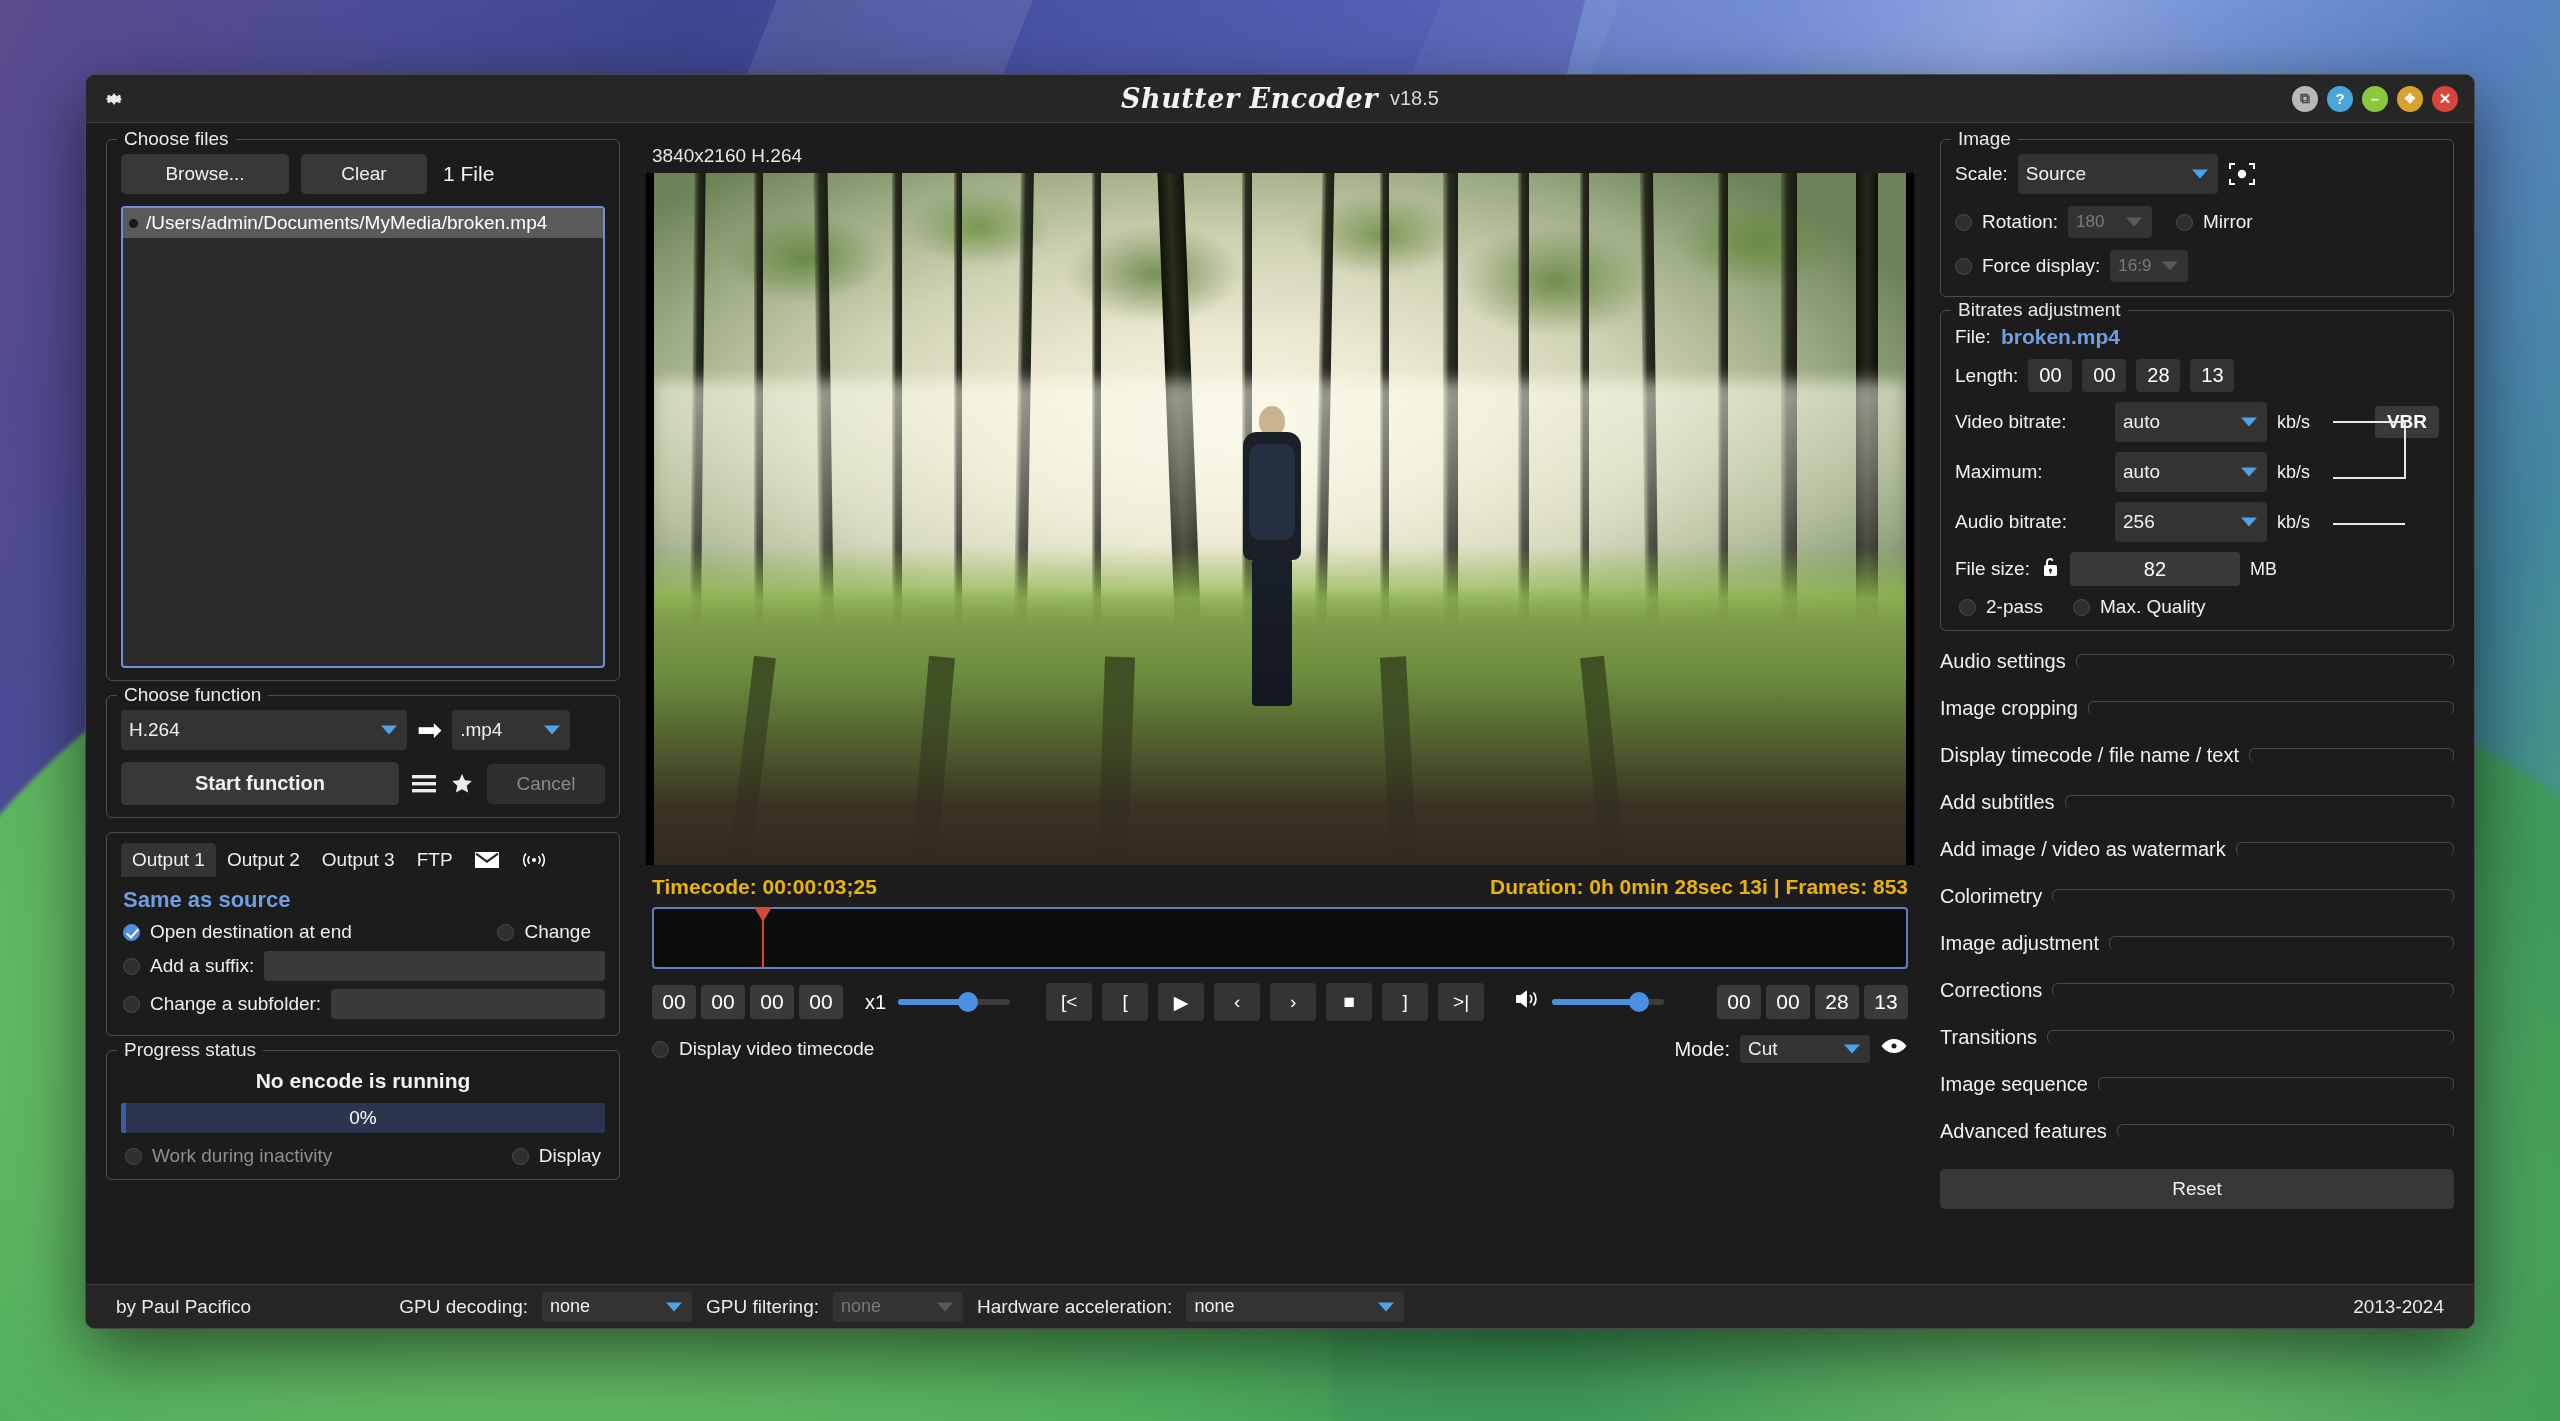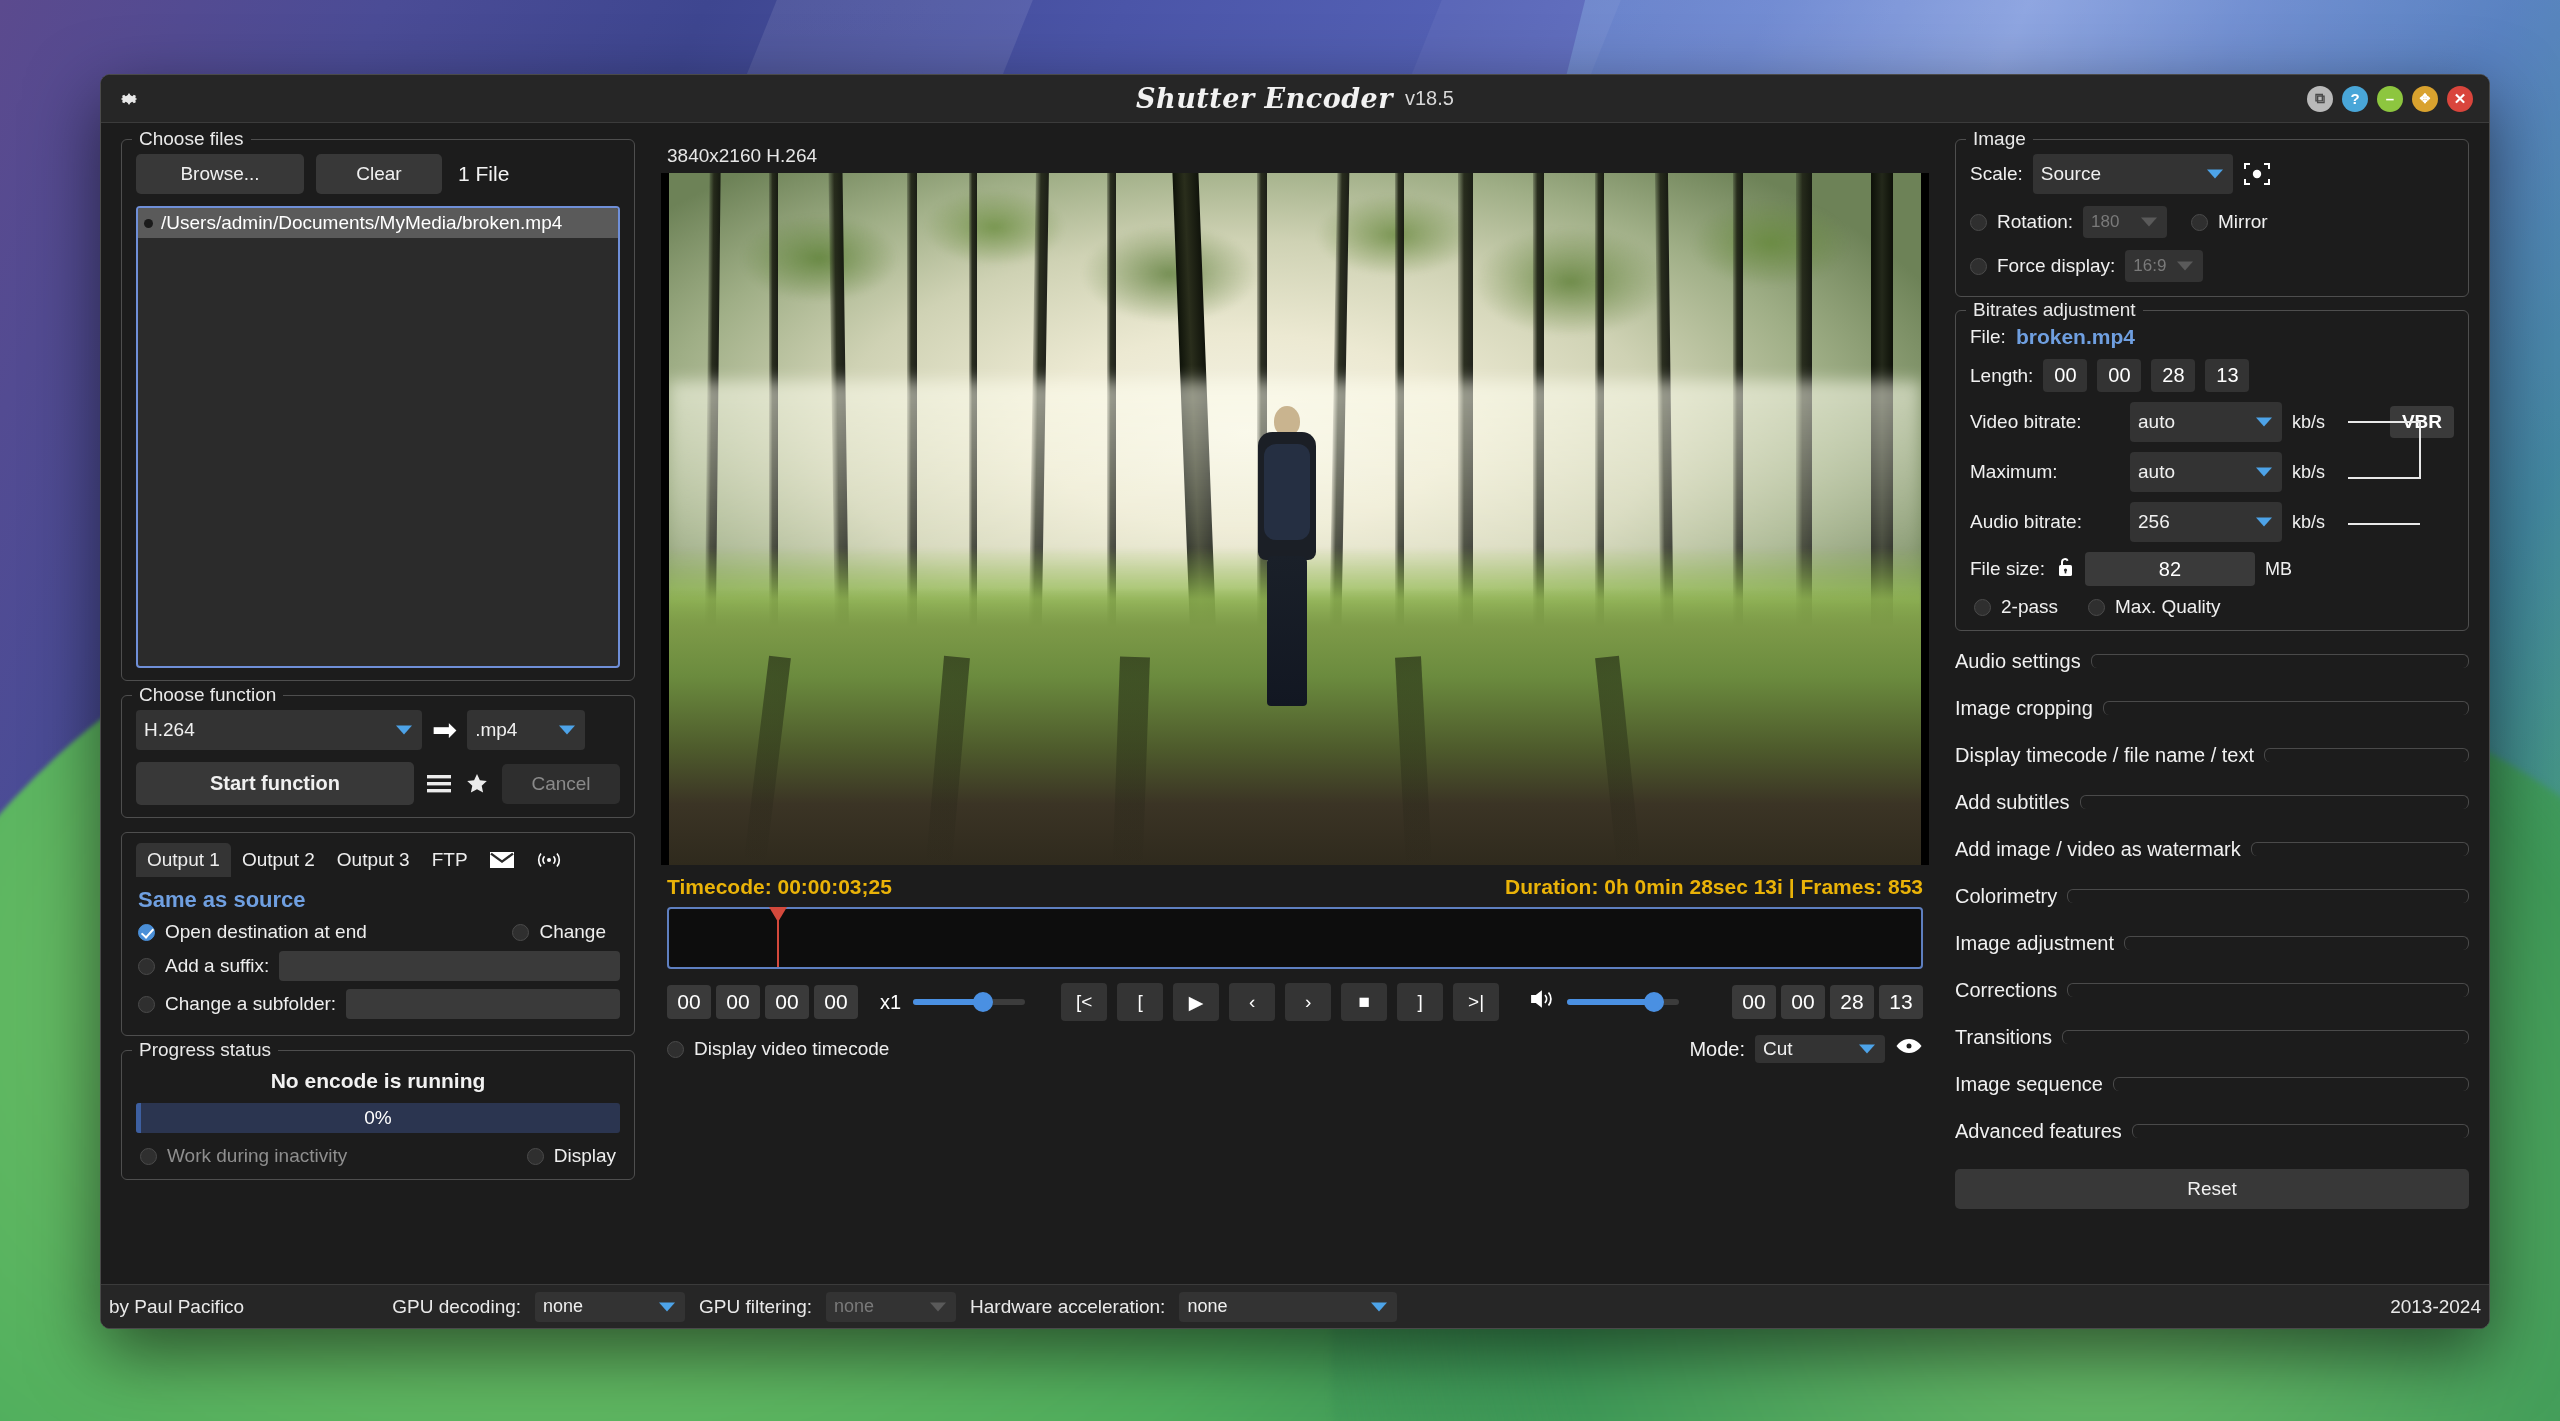--- a/index.html
+++ b/index.html
@@ -54,21 +54,21 @@
   #desktop .teal-sheet {
     position: absolute; left: 55%; top: 0; width: 50%; height: 100%;
     background: linear-gradient(200deg, rgba(120,170,230,.35), rgba(40,140,140,.25) 55%, rgba(60,170,110,.25));
     transform: skewX(-14deg);
     mix-blend-mode: screen;
   }
 
   
   #app-window {
     position: absolute;
-    left: 100px; top: 74px;
+    left: 85px; top: 74px;
     width: 2390px; height: 1255px;
     background: #1c1c1c;
     border: 1px solid #4a4a4a;
     border-radius: 10px;
     box-shadow: 0 24px 70px rgba(0,0,0,.55);
     overflow: hidden;
     display: flex; flex-direction: column;
   }
 
   
@@ -353,21 +353,21 @@
     flex: 1 1 auto; height: 14px;
     border: 1px solid #4a4a4a; border-radius: 6px; border-bottom: none;
   }
   #reset-btn { width:100%; margin-top: 8px; }
 
   
   #statusbar {
     flex: 0 0 44px; height: 44px;
     background: #262626; border-top: 1px solid #3b3b3b;
     display:flex; align-items:center; gap: 14px;
-    padding: 0 8px; font-size: 19px; color:#e9e9e9;
+    padding: 0 30px; font-size: 19px; color:#e9e9e9;
   }
   #author { color:#e9e9e9; }
   .sb-select { height: 30px; font-size: 18px; }
   #gpu-dec-select { width: 150px; }
   #gpu-filt-select{ width: 130px; }
   #hwaccel-select { width: 218px; }
   #copyright { margin-left:auto; }
   .spacer-lg { width: 120px; }
 </style>
 </head>

